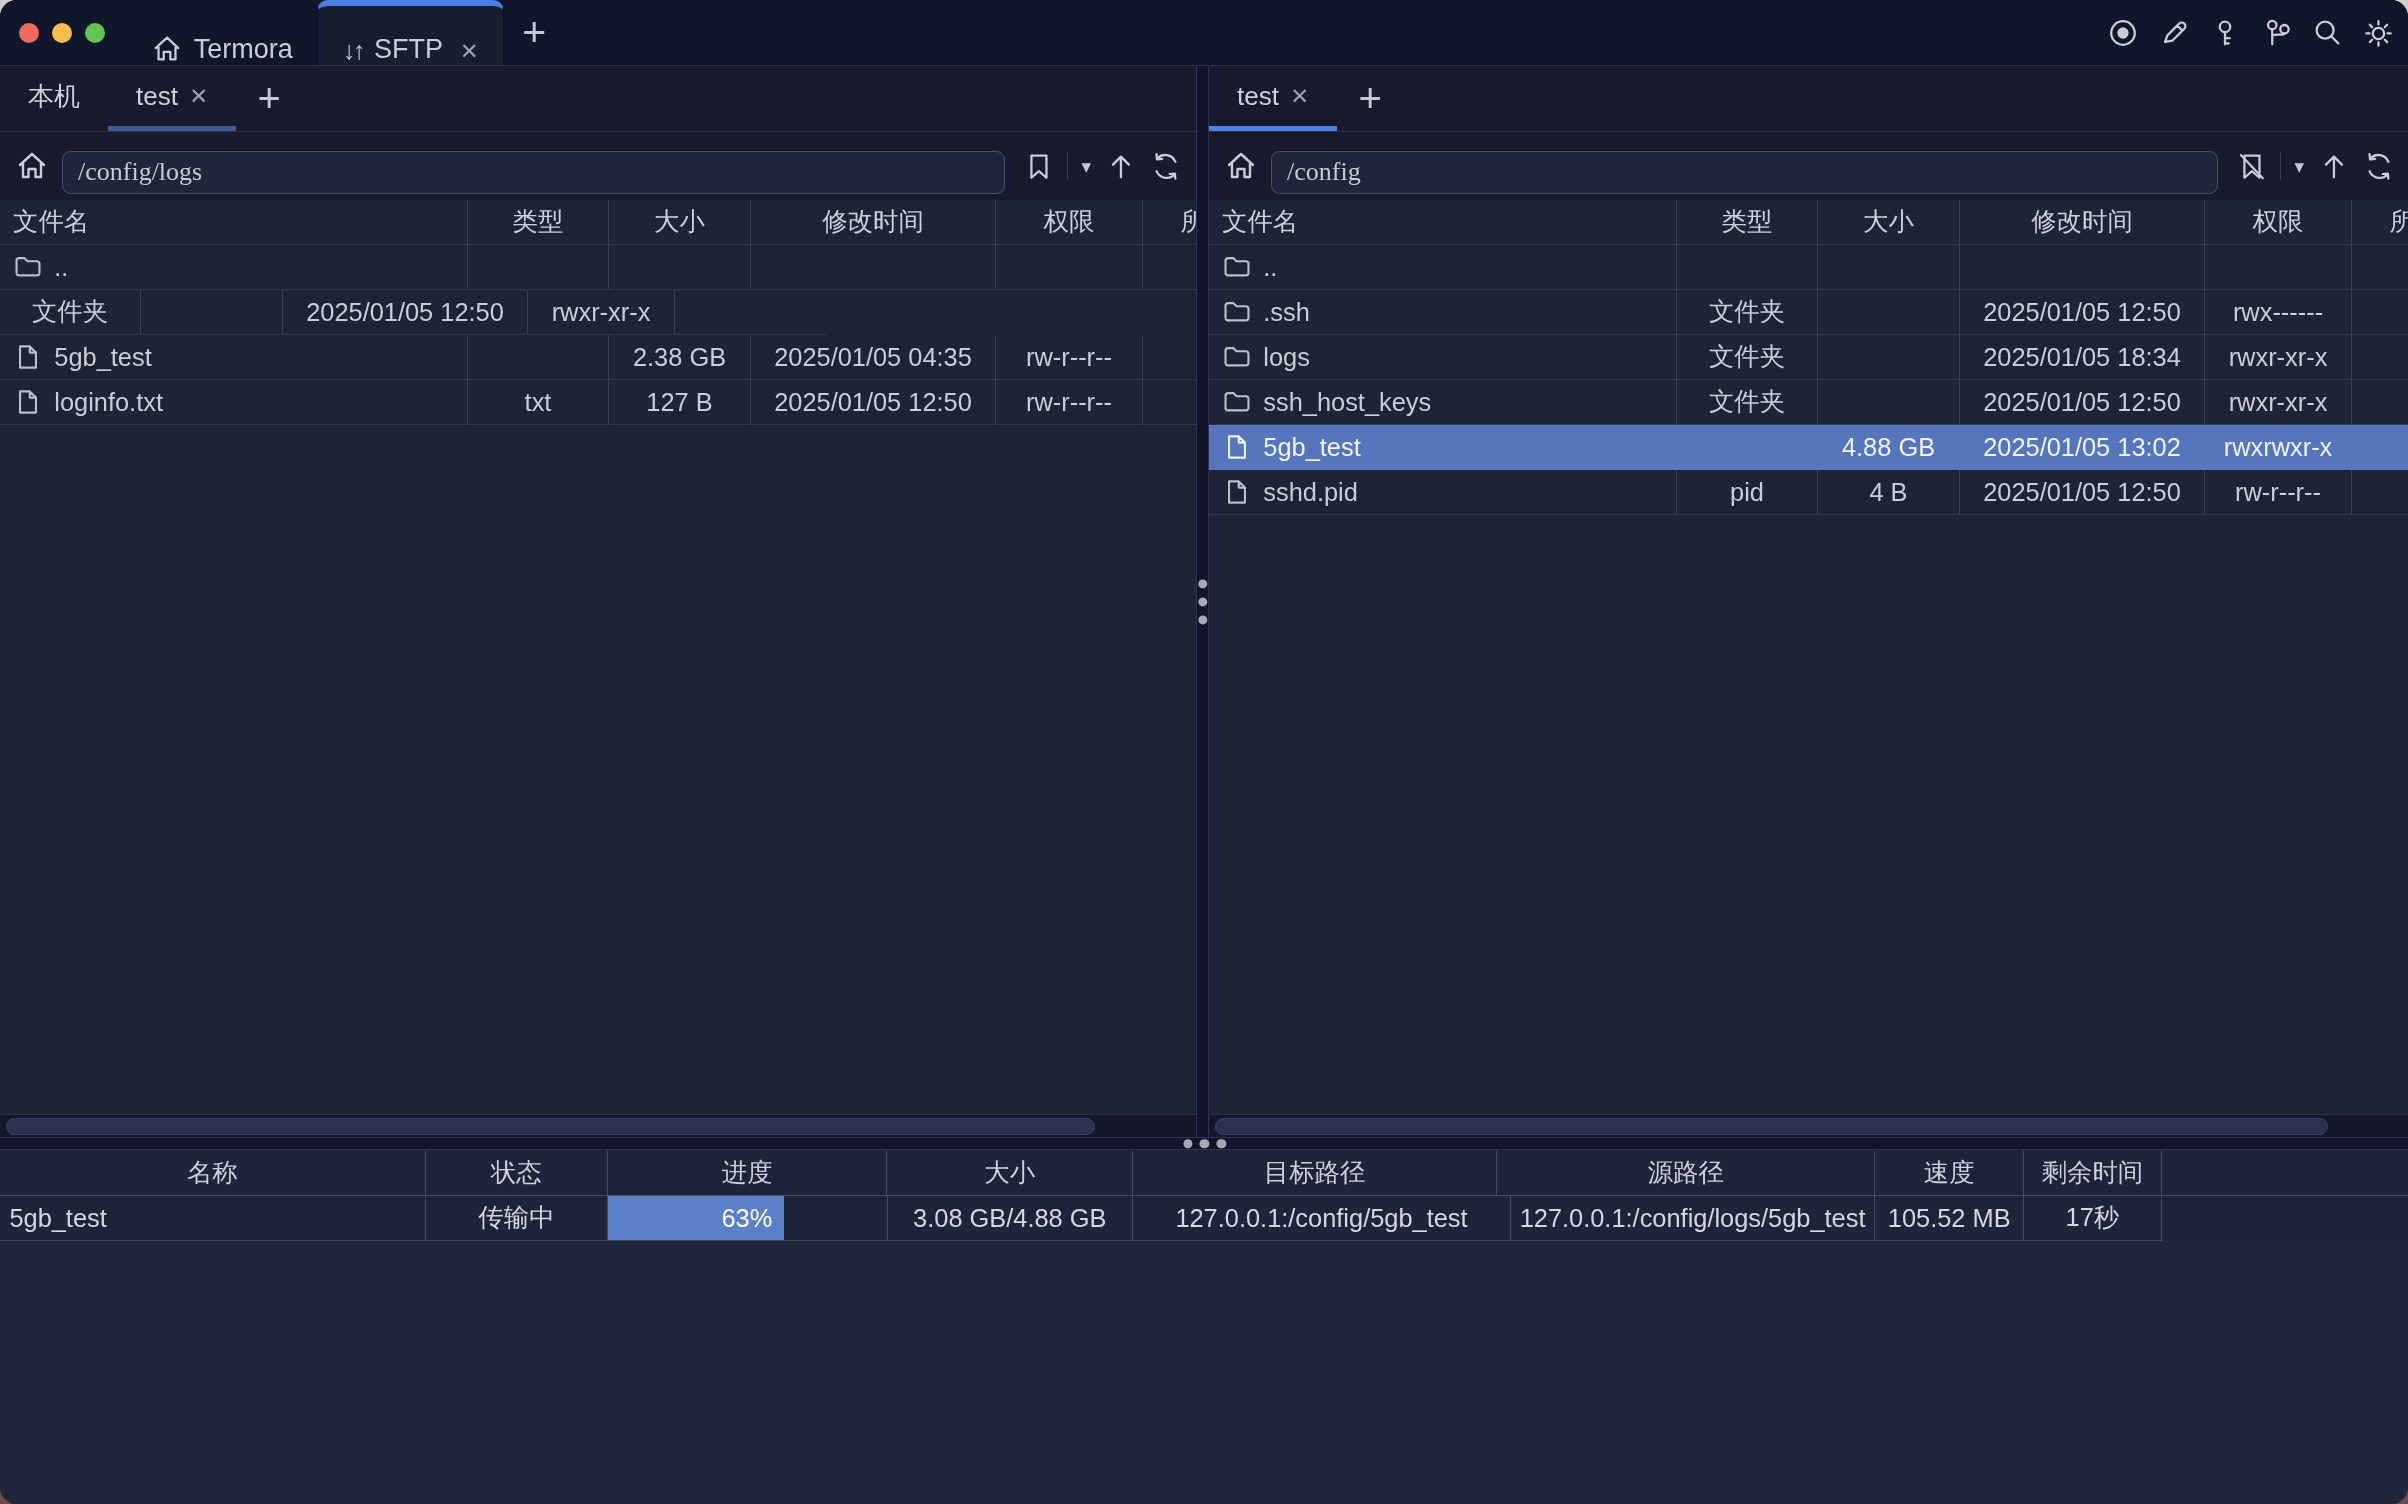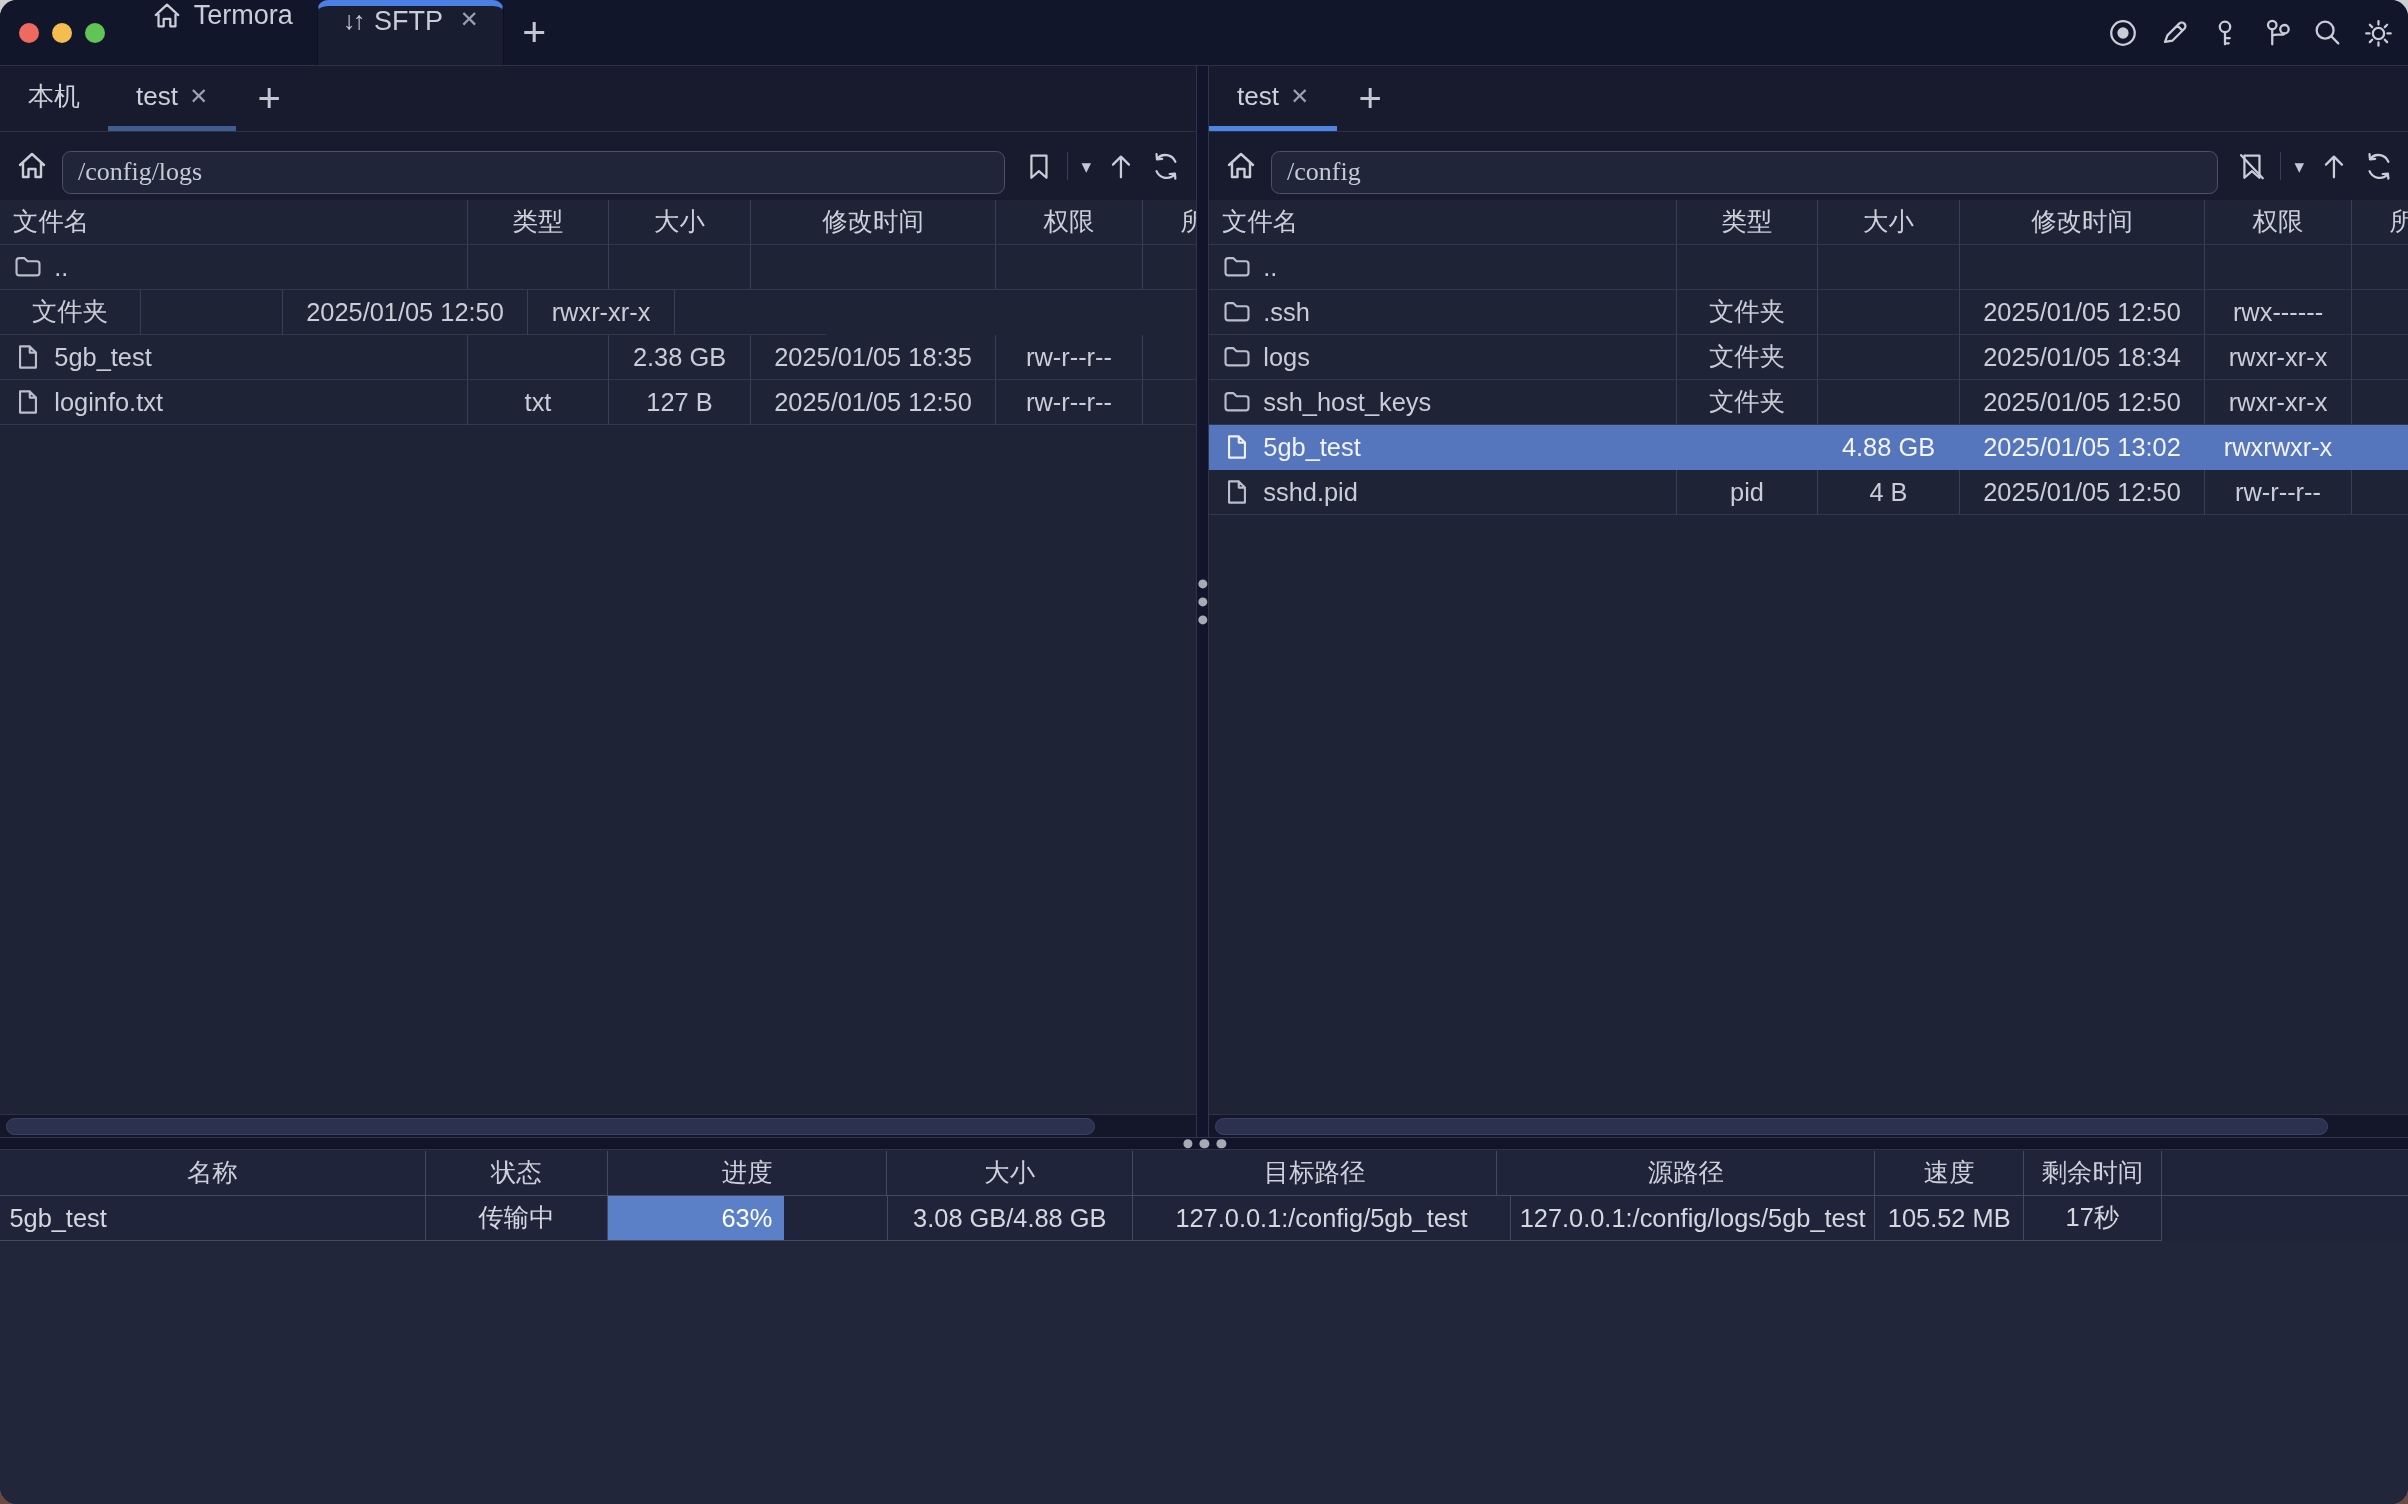--- a/index.html
+++ b/index.html
@@ -43,21 +43,21 @@
     background:var(--bg-titlebar);
     border-bottom:1.9px solid var(--line);
     display:flex;align-items:stretch;
   }
   .traffic{display:flex;align-items:center;gap:13px;padding:0 21px 0 19px;}
   .light{width:20px;height:20px;border-radius:50%;}
   .light.red{background:#ee6a5f;}
   .light.yellow{background:#f5bd4f;}
   .light.green{background:#61c455;}
   .tb-tab{
-    display:flex;align-items:flex-start;gap:11.3px;
+    display:flex;align-items:flex-end;gap:11.3px;
     padding:0 24.5px;font-size:27px;color:var(--text);
   }
   .tb-tab.active{
     background:#181d30;
     border-top:6.6px solid var(--accent);
     border-left:1.9px solid #0c0f1e;
     border-right:1.9px solid #0c0f1e;
     border-radius:11.3px 11.3px 0 0;
     padding-top:0;
   }
@@ -353,21 +353,21 @@
       </div>
       <div class="frow">
         <div class="fcell c-name">
             <span class="file-ic"><svg width="30" height="30" viewBox="0 0 34 34">
                 <use href="#i-file"></use>
               </svg></span>
             <span>5gb_test</span>
           </div>
         <div class="fcell c-type"></div>
         <div class="fcell c-size">2.38 GB</div>
-        <div class="fcell c-mtime">2025/01/05 18:35</div>
+        <div class="fcell c-mtime">2025/01/05 04:35</div>
         <div class="fcell c-perm">rw-r--r--</div>
         <div class="fcell c-owner"></div>
       </div>
       <div class="frow">
         <div class="fcell c-name">
             <span class="file-ic"><svg width="30" height="30" viewBox="0 0 34 34">
                 <use href="#i-file"></use>
               </svg></span>
             <span>loginfo.txt</span>
           </div>

